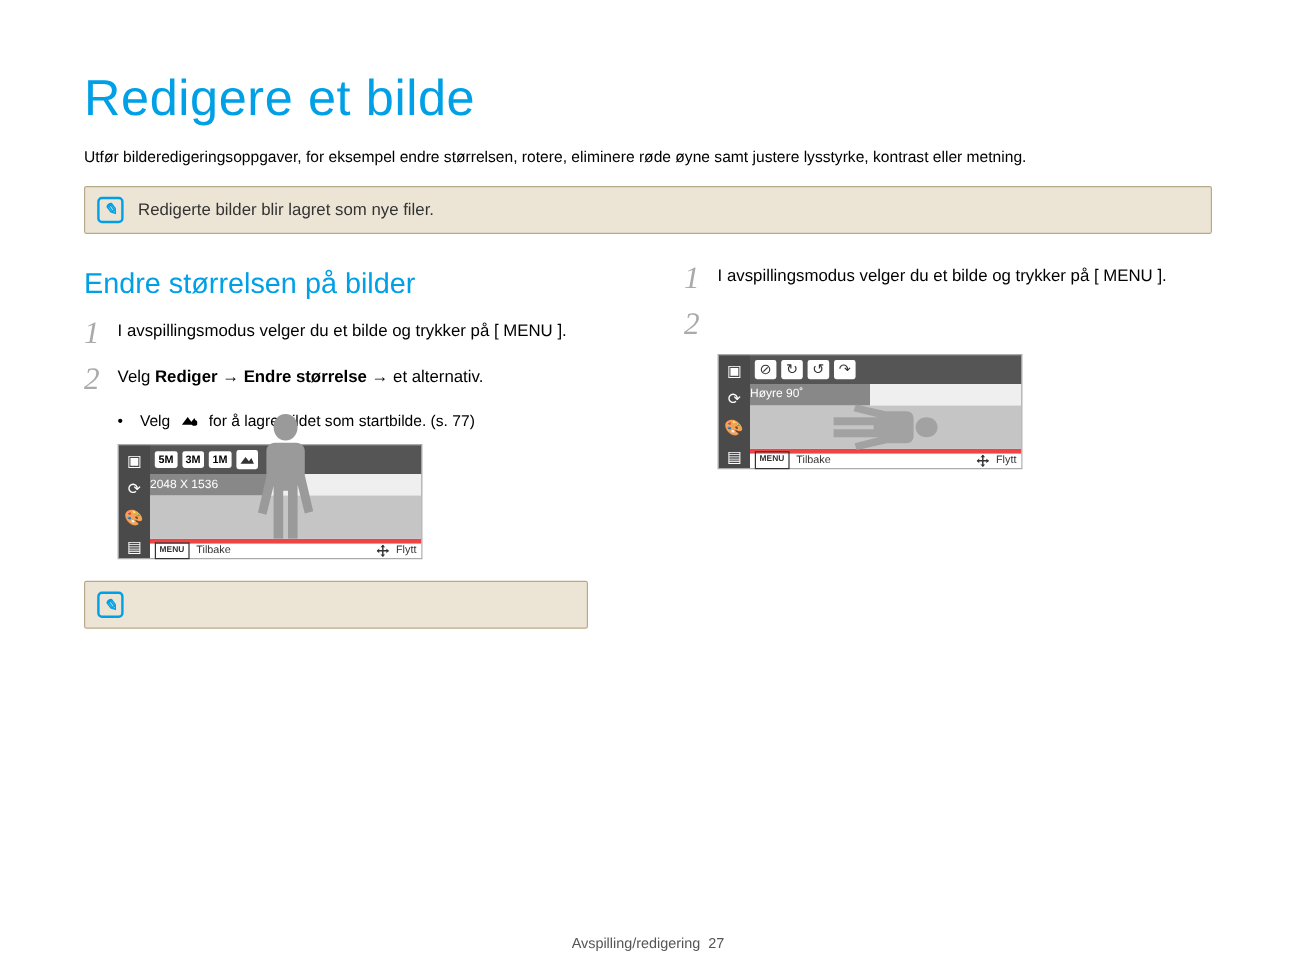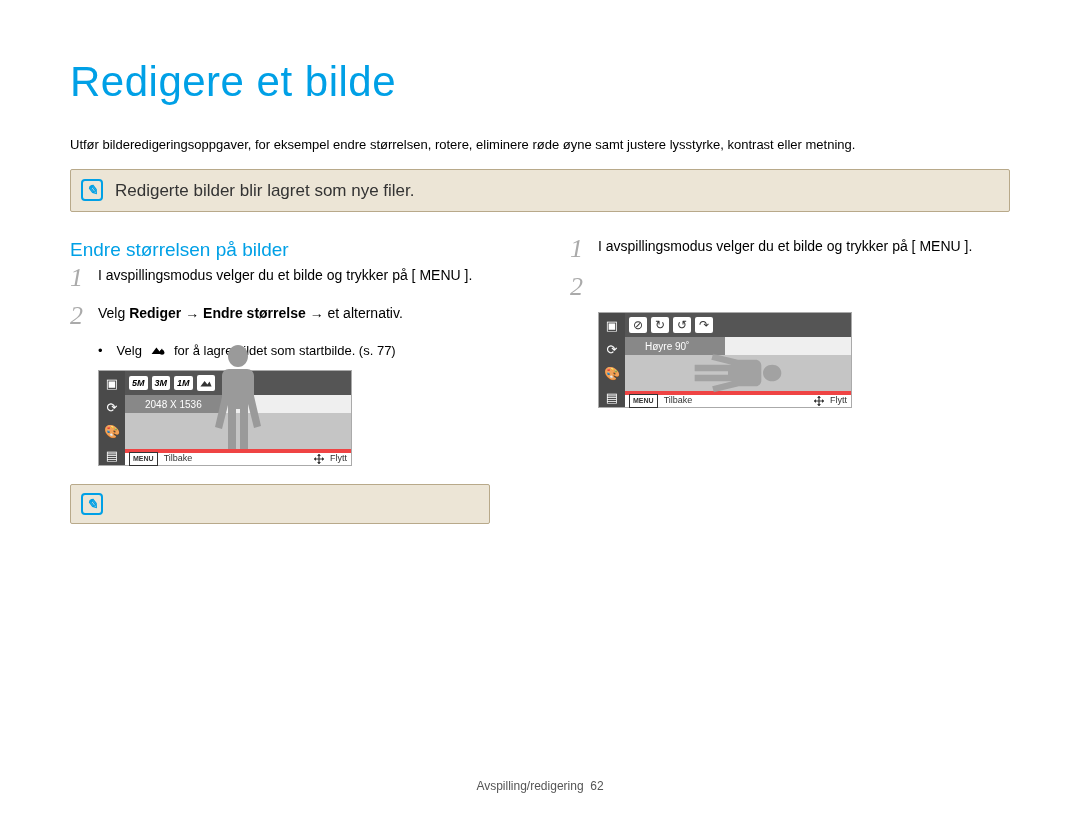--- a/index.html
+++ b/index.html
@@ -11,21 +11,21 @@
     position: relative;
     color: #000;
     font-size: 14px;
     line-height: 1.5;
   }
   .title {
     font-size: 42px;
     font-weight: 300;
     color: #00a0e6;
     letter-spacing: 0.5px;
-    margin-bottom: 22px;
+    margin-bottom: 8px;
   }
   .intro {
     font-size: 13px;
     margin-bottom: 14px;
     color: #000000;
   }
   .note-box {
     border: 1px solid #b8a98a;
     background: #ece5d6;
     border-radius: 2px;
@@ -42,33 +42,33 @@
     border-radius: 4px;
     color: #00a0e6;
     display: flex; align-items: center; justify-content: center;
     font-style: italic;
     font-weight: bold;
     font-size: 14px;
     flex-shrink: 0;
     background: #ece5d6;
   }
   .note-text {
-    font-size: 17px;
+    font-size: 14px;
     color: #333;
   }
   .columns {
     display: flex;
     gap: 60px;
   }
   .col { flex: 1; }
   .subhead {
     color: #00a0e6;
-    font-size: 19px;
+    font-size: 24px;
     font-weight: 400;
-    margin-bottom: 0;
+    margin-bottom: 10px;
   }
   .step {
     display: flex;
     gap: 10px;
     margin-bottom: 12px;
     font-size: 14px;
   }
   .step-num {
     font-size: 26px;
     font-weight: 300;
@@ -132,36 +132,35 @@
   .top-pill {
     background:#fff;
     color:#000;
     font-size: 9px;
     font-weight:bold;
     border-radius:2px;
     padding: 1px 3px;
     min-width: 18px;
     text-align:center;
     line-height: 12px;
-    font-style: italic;
   }
   .top-icon {
     width:18px;height:16px;
     background:#fff;border-radius:2px;
     display:flex;align-items:center;justify-content:center;
     font-size:12px;color:#333;
   }
   .cam-label-bar {
     height: 18px;
     background: #888;
     width: 100px;
     color: #fff;
     font-size: 10px;
     display:flex;align-items:center;
-    padding-left: 20px;
+    padding-left: 0;
   }
   .cam-canvas {
     flex: 1;
     height: 108px;
     background: #c5c5c5;
     position: relative;
   }
   .silhouette {
     position:absolute; bottom:0; left:50%; transform:translateX(-50%);
     width: 60px; height: 104px;
@@ -320,14 +319,14 @@
             </svg>
           <span>Flytt</span>
         </div>
       </div>
     </div>
   </div>
 </div>
 
 <div class="footer">
   <span>Avspilling/redigering</span>
-  &nbsp;<span>62</span>
+  &nbsp;<span>27</span>
 </div>
 
 </body></html>

